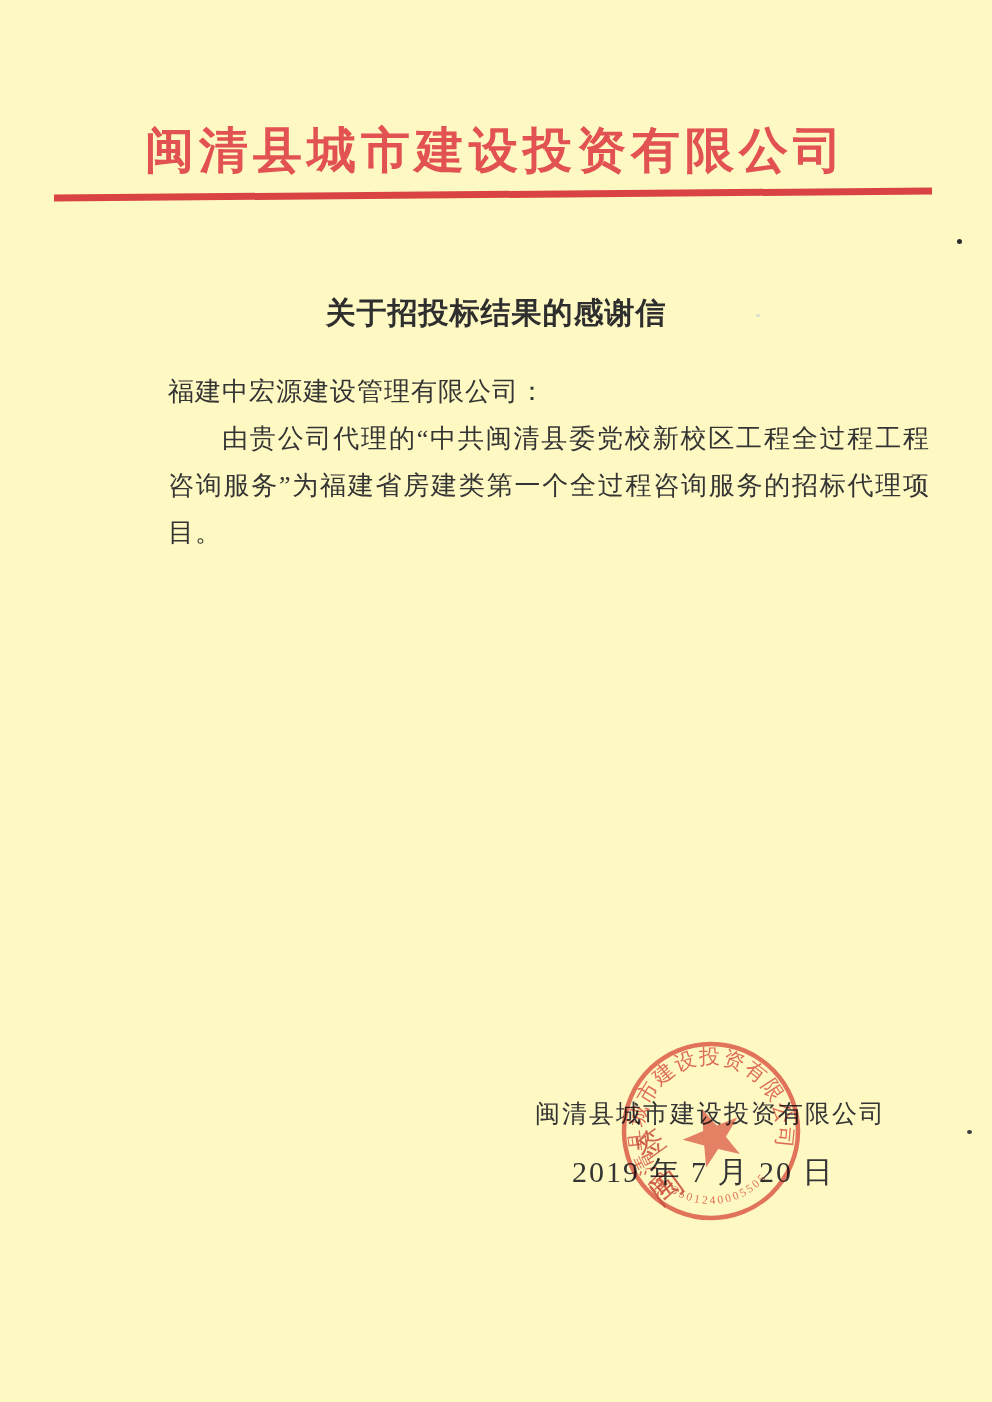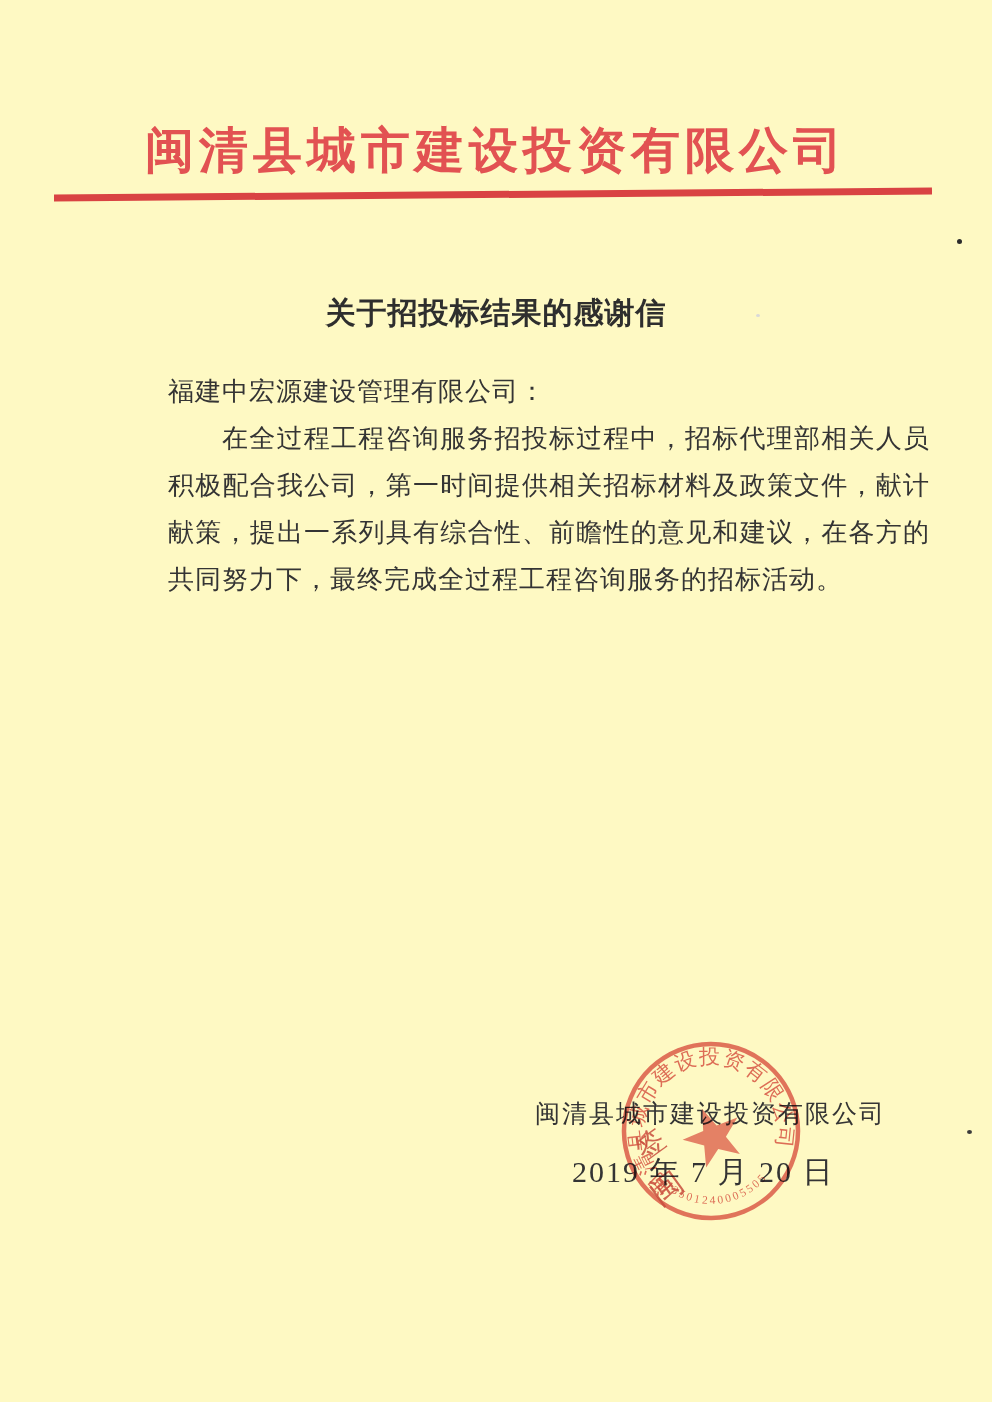--- a/index.html
+++ b/index.html
@@ -99,21 +99,21 @@
 <div class="page">
 
   <div class="letterhead">闽清县城市建设投资有限公司</div>
 
   <div class="red-rule"></div>
 
   <div class="doc-title">关于招投标结果的感谢信</div>
 
   <div class="body-block">
     <p class="salutation">福建中宏源建设管理有限公司：</p>
-    <p>在全过程工程咨询服务招投标过程中，招标代理部相关人员积极配合我公司，第一时间提供相关招标材料及政策文件，献计献策，提出一系列具有综合性、前瞻性的意见和建议，在各方的共同努力下，最终完成全过程工程咨询服务的招标活动。</p>
+    <p>由贵公司代理的“中共闽清县委党校新校区工程全过程工程咨询服务”为福建省房建类第一个全过程咨询服务的招标代理项目。</p>
   </div>
 
   <div class="signature">闽清县城市建设投资有限公司</div>
 
   <div class="doc-date">2019 年 7 月 20 日</div>
 
   <svg class="seal" viewBox="0 0 186 186">
     <defs>
       <path id="arcTop" d="M 38 131 A 67 67 0 1 1 148 131" fill="none"></path>
       <path id="arcBottom" d="M 29.8 129.5 A 73 73 0 0 0 156.2 129.5" fill="none"></path>

